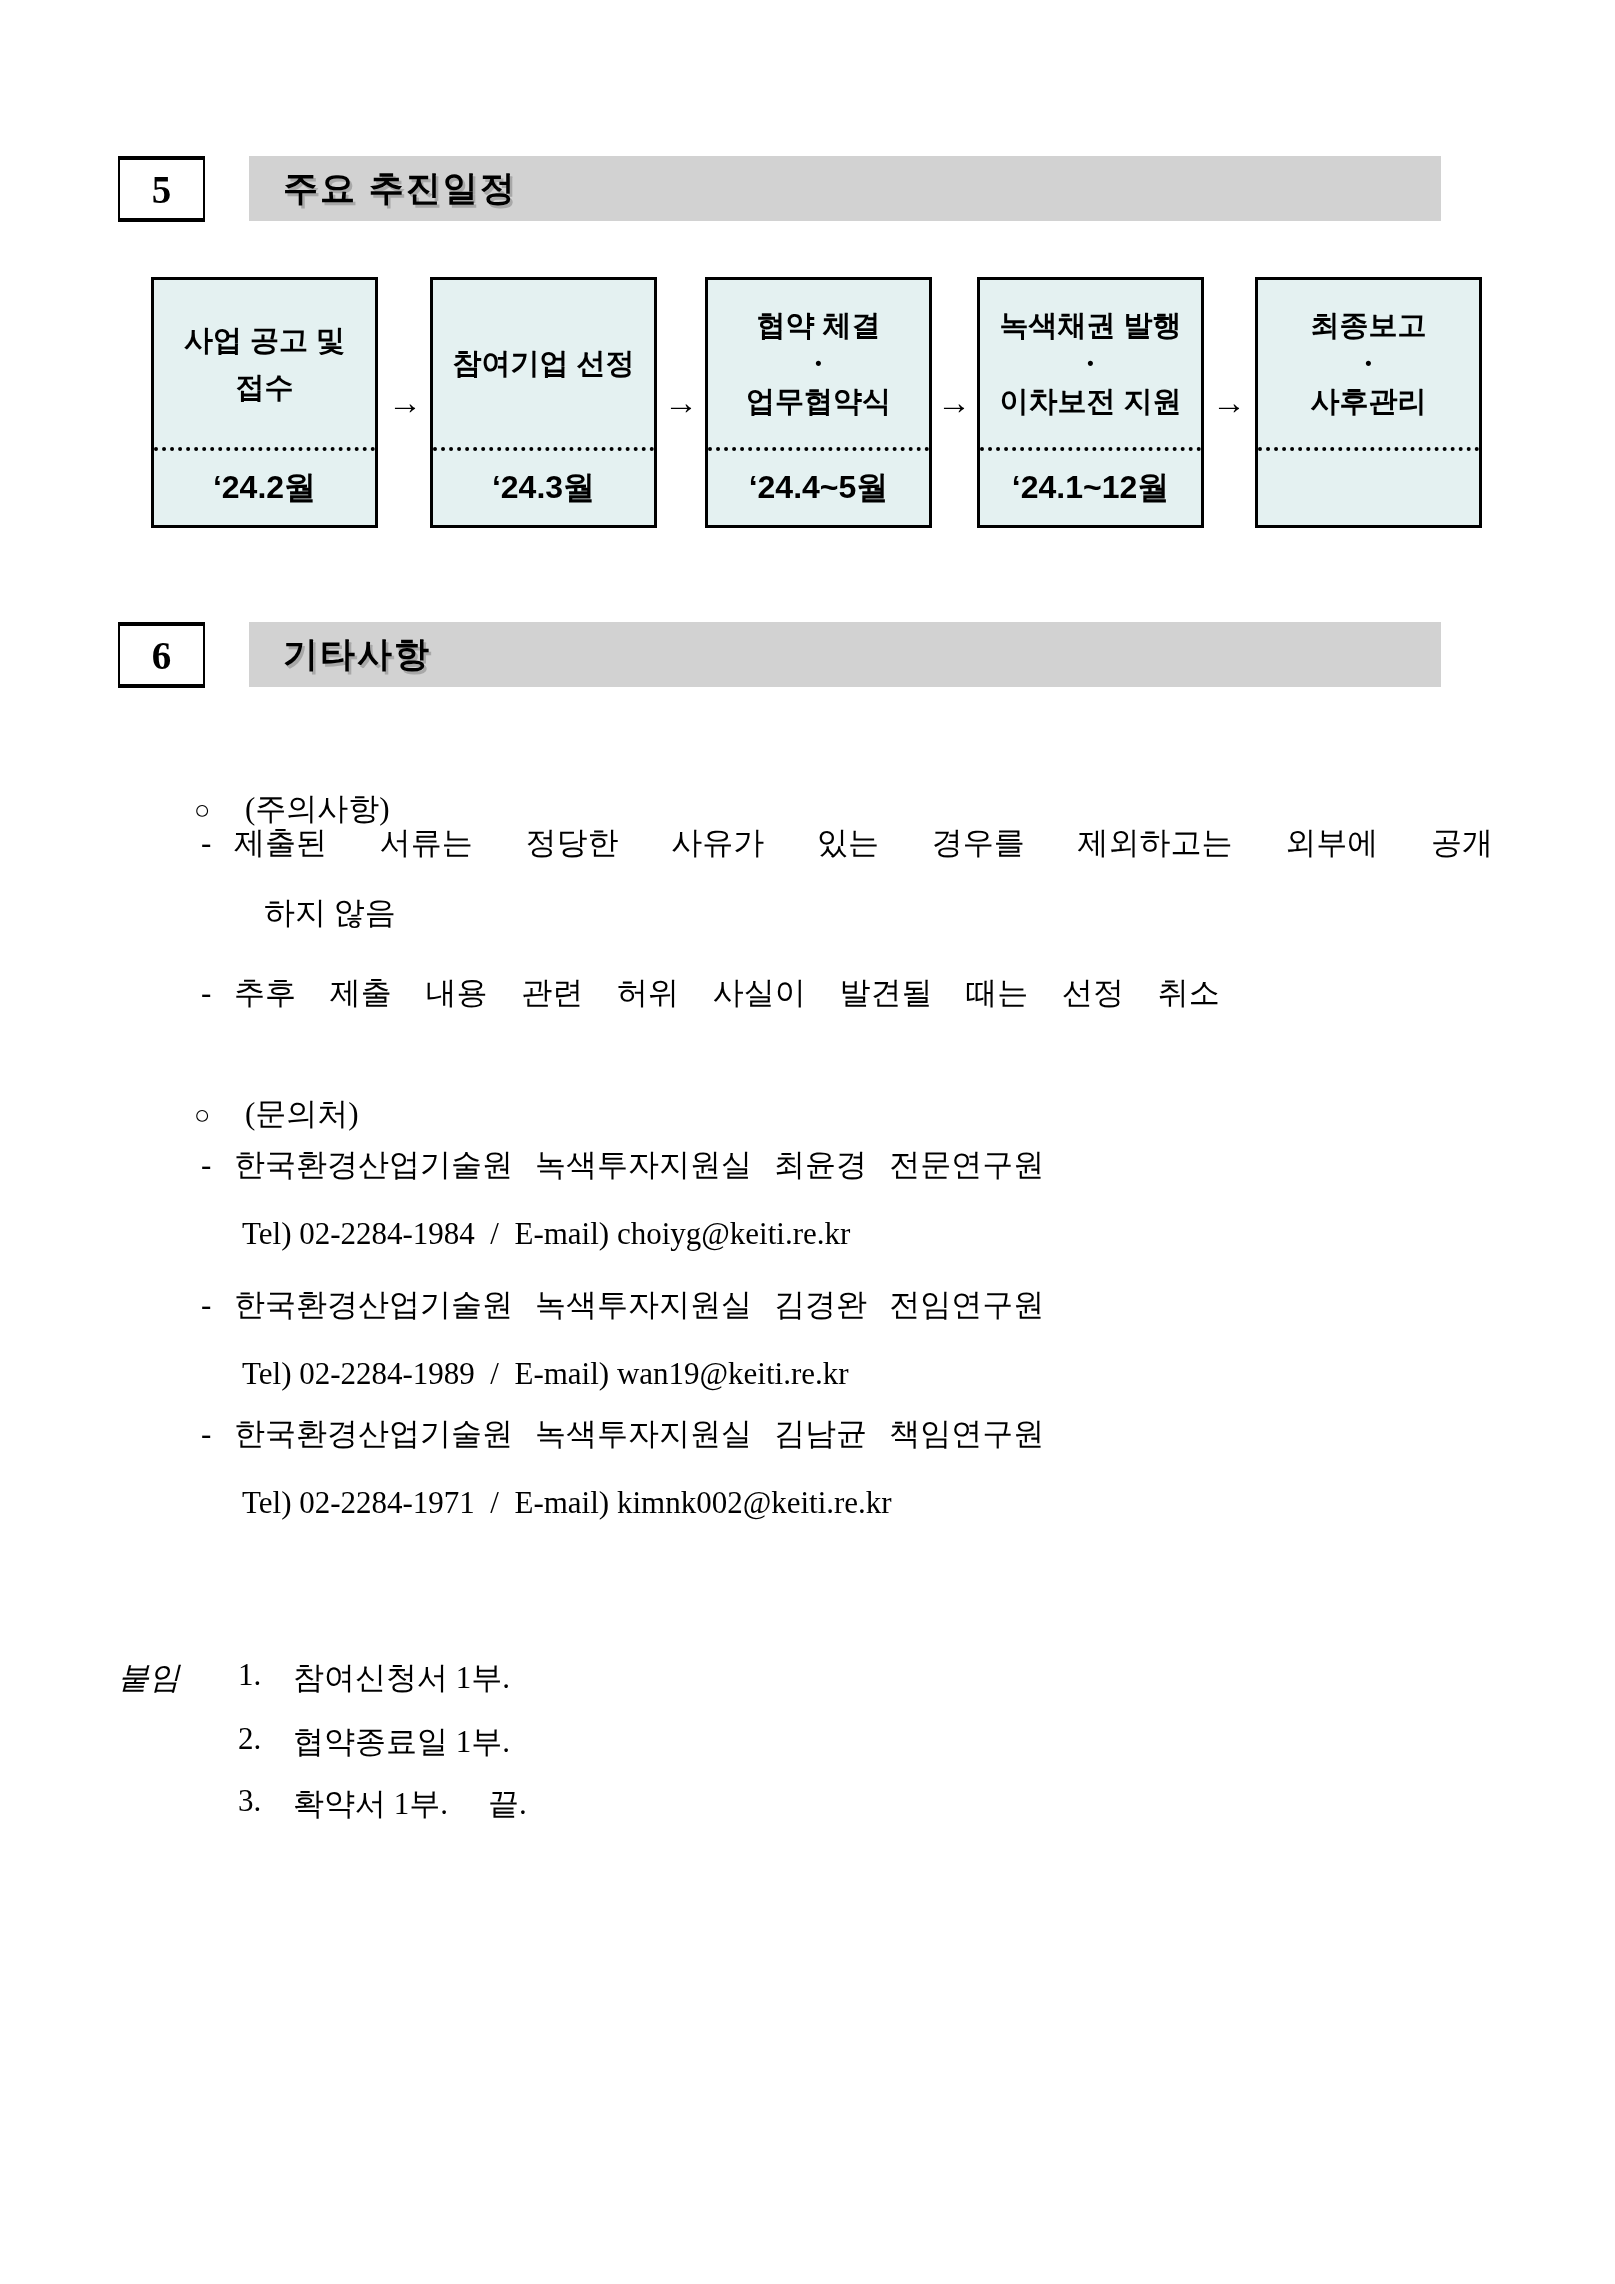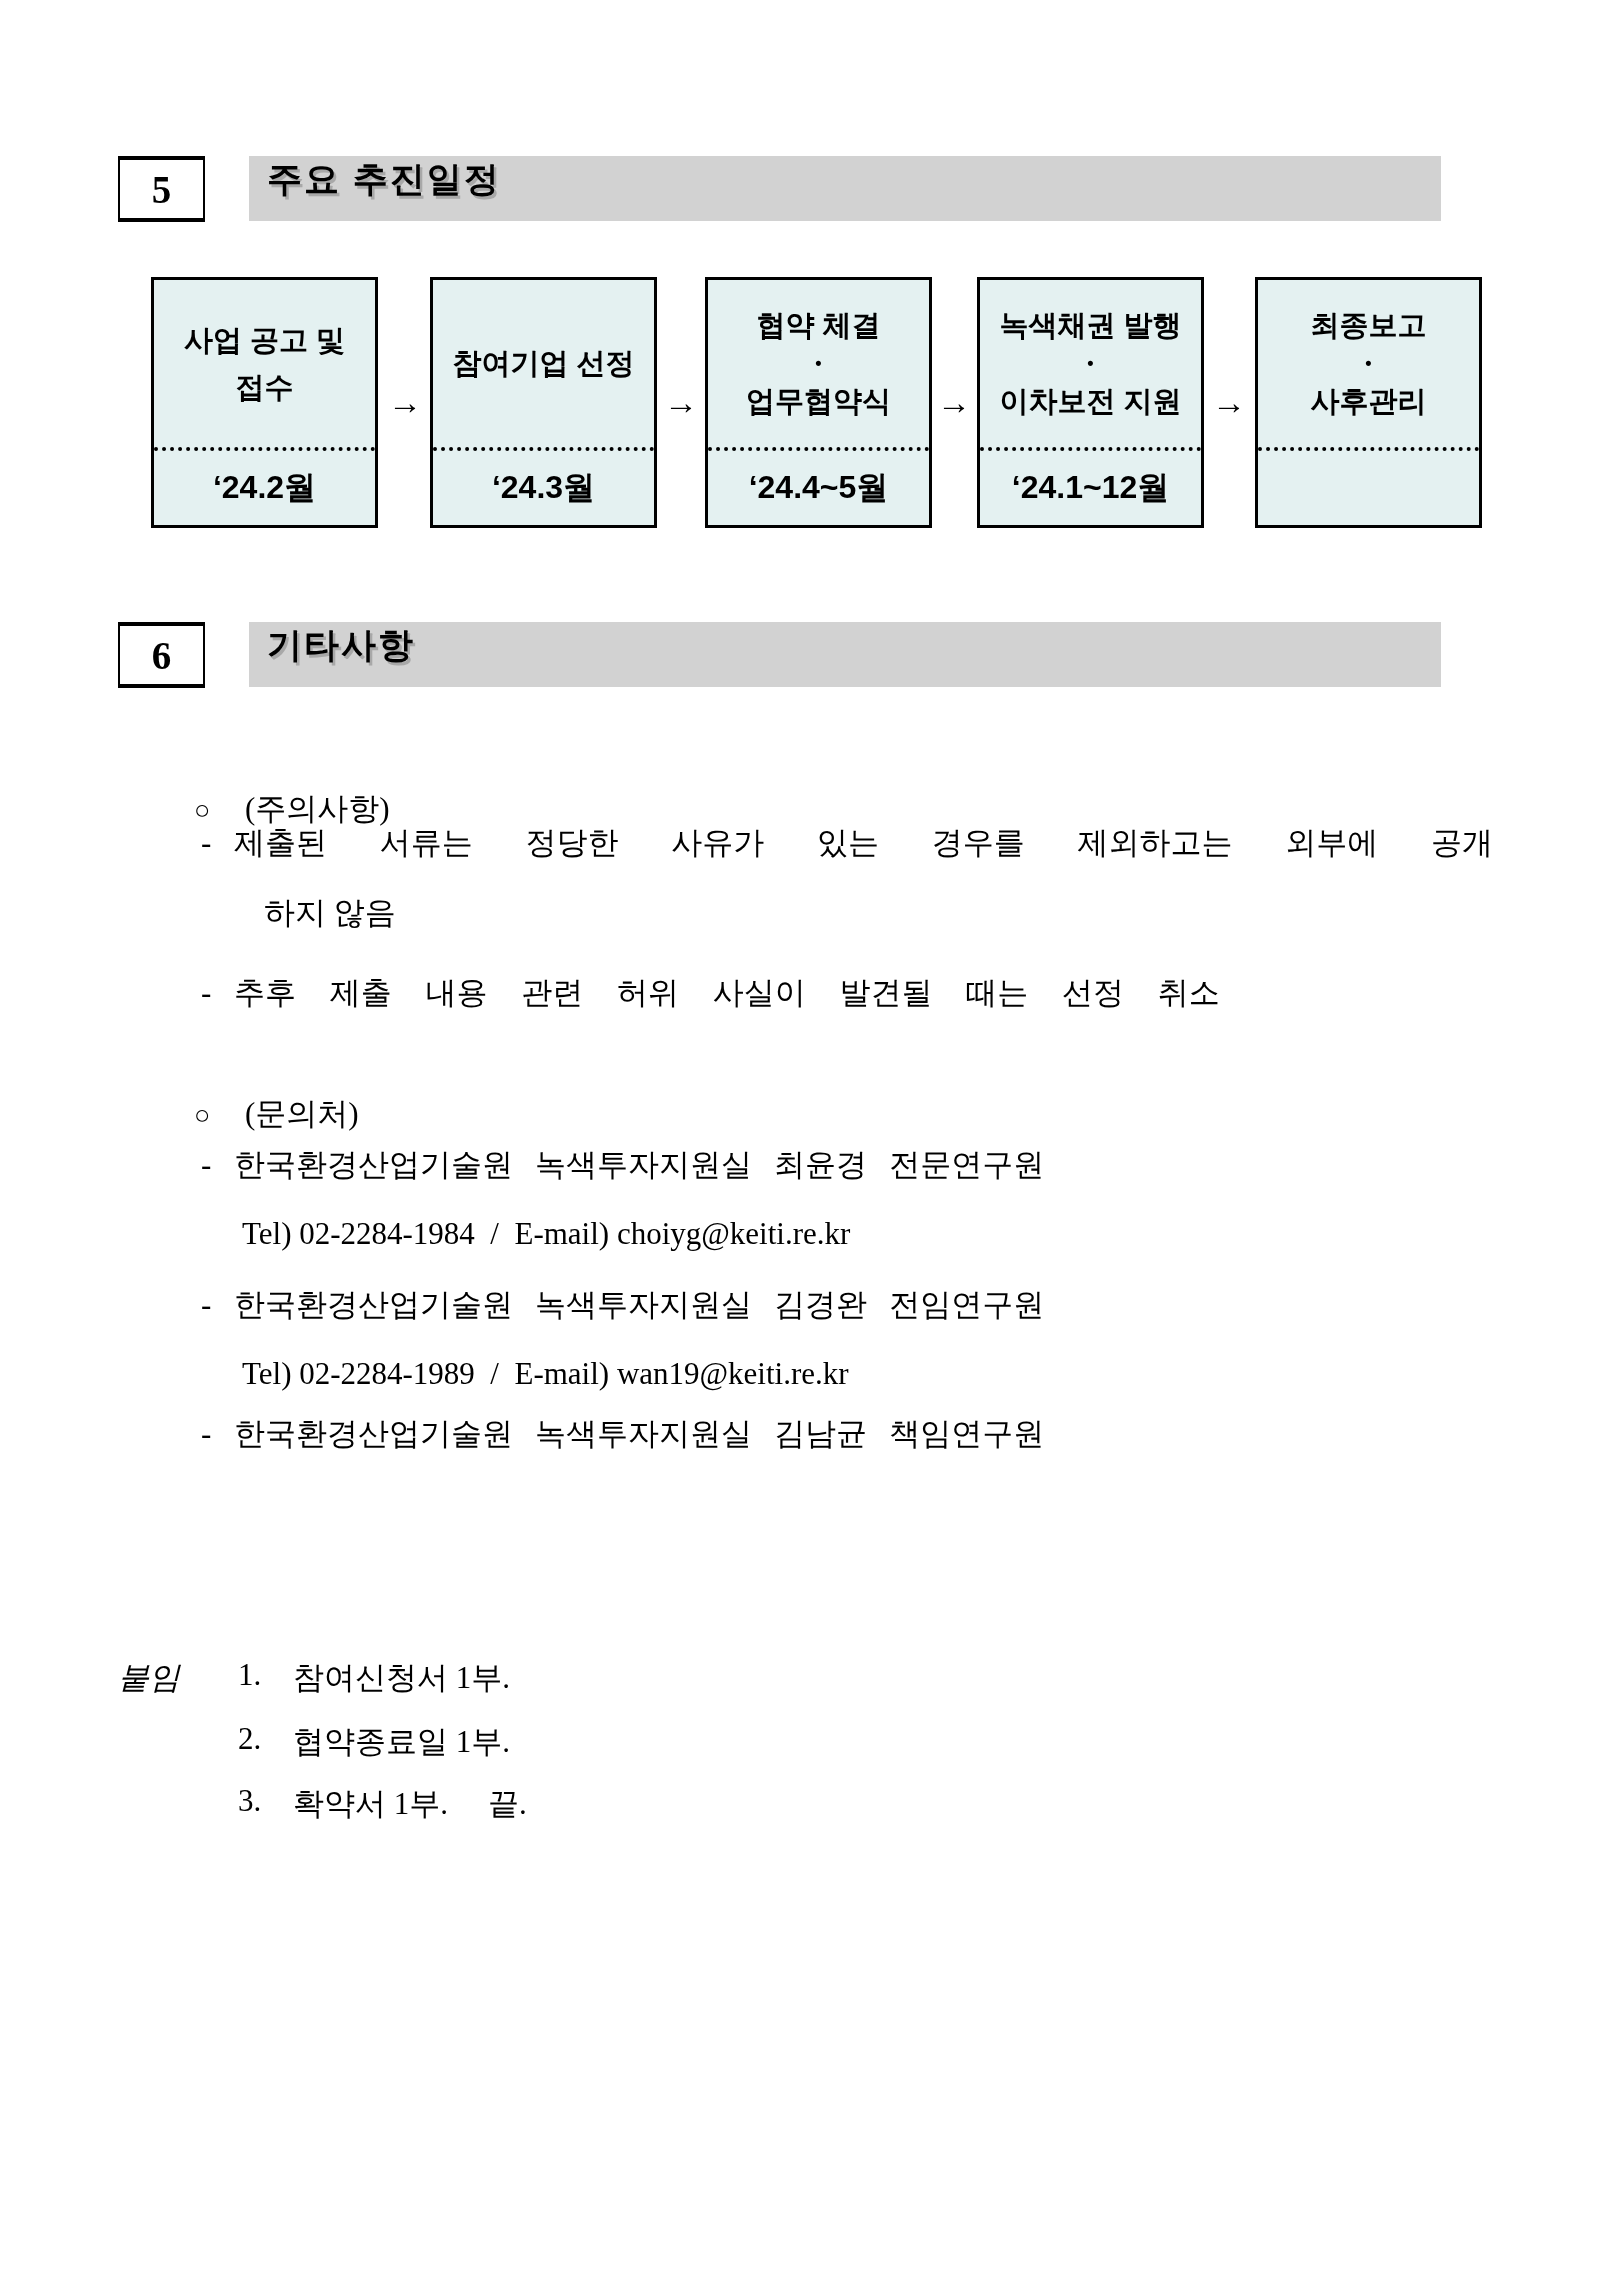--- a/index.html
+++ b/index.html
@@ -13,21 +13,21 @@
   .num-box {
     position:absolute; left:118px; top:0; width:87px; height:66px;
     box-sizing:border-box; background:#fff;
     border:2px solid #000; border-top-width:4.6px; border-bottom-width:4.6px;
     display:flex; align-items:center; justify-content:center;
     font-family:"Liberation Serif", serif; font-size:39px; font-weight:bold;
   }
   .title-bar {
     position:absolute; left:249px; top:0; width:1192px; height:65px;
     background:var(--bar-gray,#d2d2d2);
-    display:flex; align-items:flex-start; padding-left:18px; box-sizing:border-box;
+    display:flex; align-items:center; padding-left:34px; box-sizing:border-box;
   }
   .title-bar .t {
     font-family:"Liberation Sans", sans-serif; font-size:35px; font-weight:bold;
     letter-spacing:2px; text-shadow:2.6px 2.6px 0 #a8a8a8;
   }
 
   
   .fbox {
     position:absolute; top:277px; width:227px; height:251px; box-sizing:border-box;
     background:var(--box-fill,#e4f1f1); border:3.3px solid #000;
@@ -169,20 +169,21 @@
   <div class="line dash-row" style="top:1285px">
     <span class="dash">-</span>
     <span class="contact-name">한국환경산업기술원 녹색투자지원실 김경완 전임연구원</span>
   </div>
   <div class="line tel-row" style="top:1354px">Tel) 02-2284-1989  /  E-mail) wan19@keiti.re.kr</div>
 
   <div class="line dash-row" style="top:1414px">
     <span class="dash">-</span>
     <span class="contact-name">한국환경산업기술원 녹색투자지원실 김남균 책임연구원</span>
   </div>
+  <div class="line tel-row" style="top:1483px">Tel) 02-2284-1971  /  E-mail) kimnk002@keiti.re.kr</div>
 
   <div class="attach-row" style="top:1657px">
     <span class="attach-label">붙임</span>
     <span class="attach-no">1.</span>
     <span>참여신청서 1부.</span>
   </div>
   <div class="attach-row" style="top:1721px">
     <span class="attach-label"></span>
     <span class="attach-no">2.</span>
     <span>협약종료일 1부.</span>

